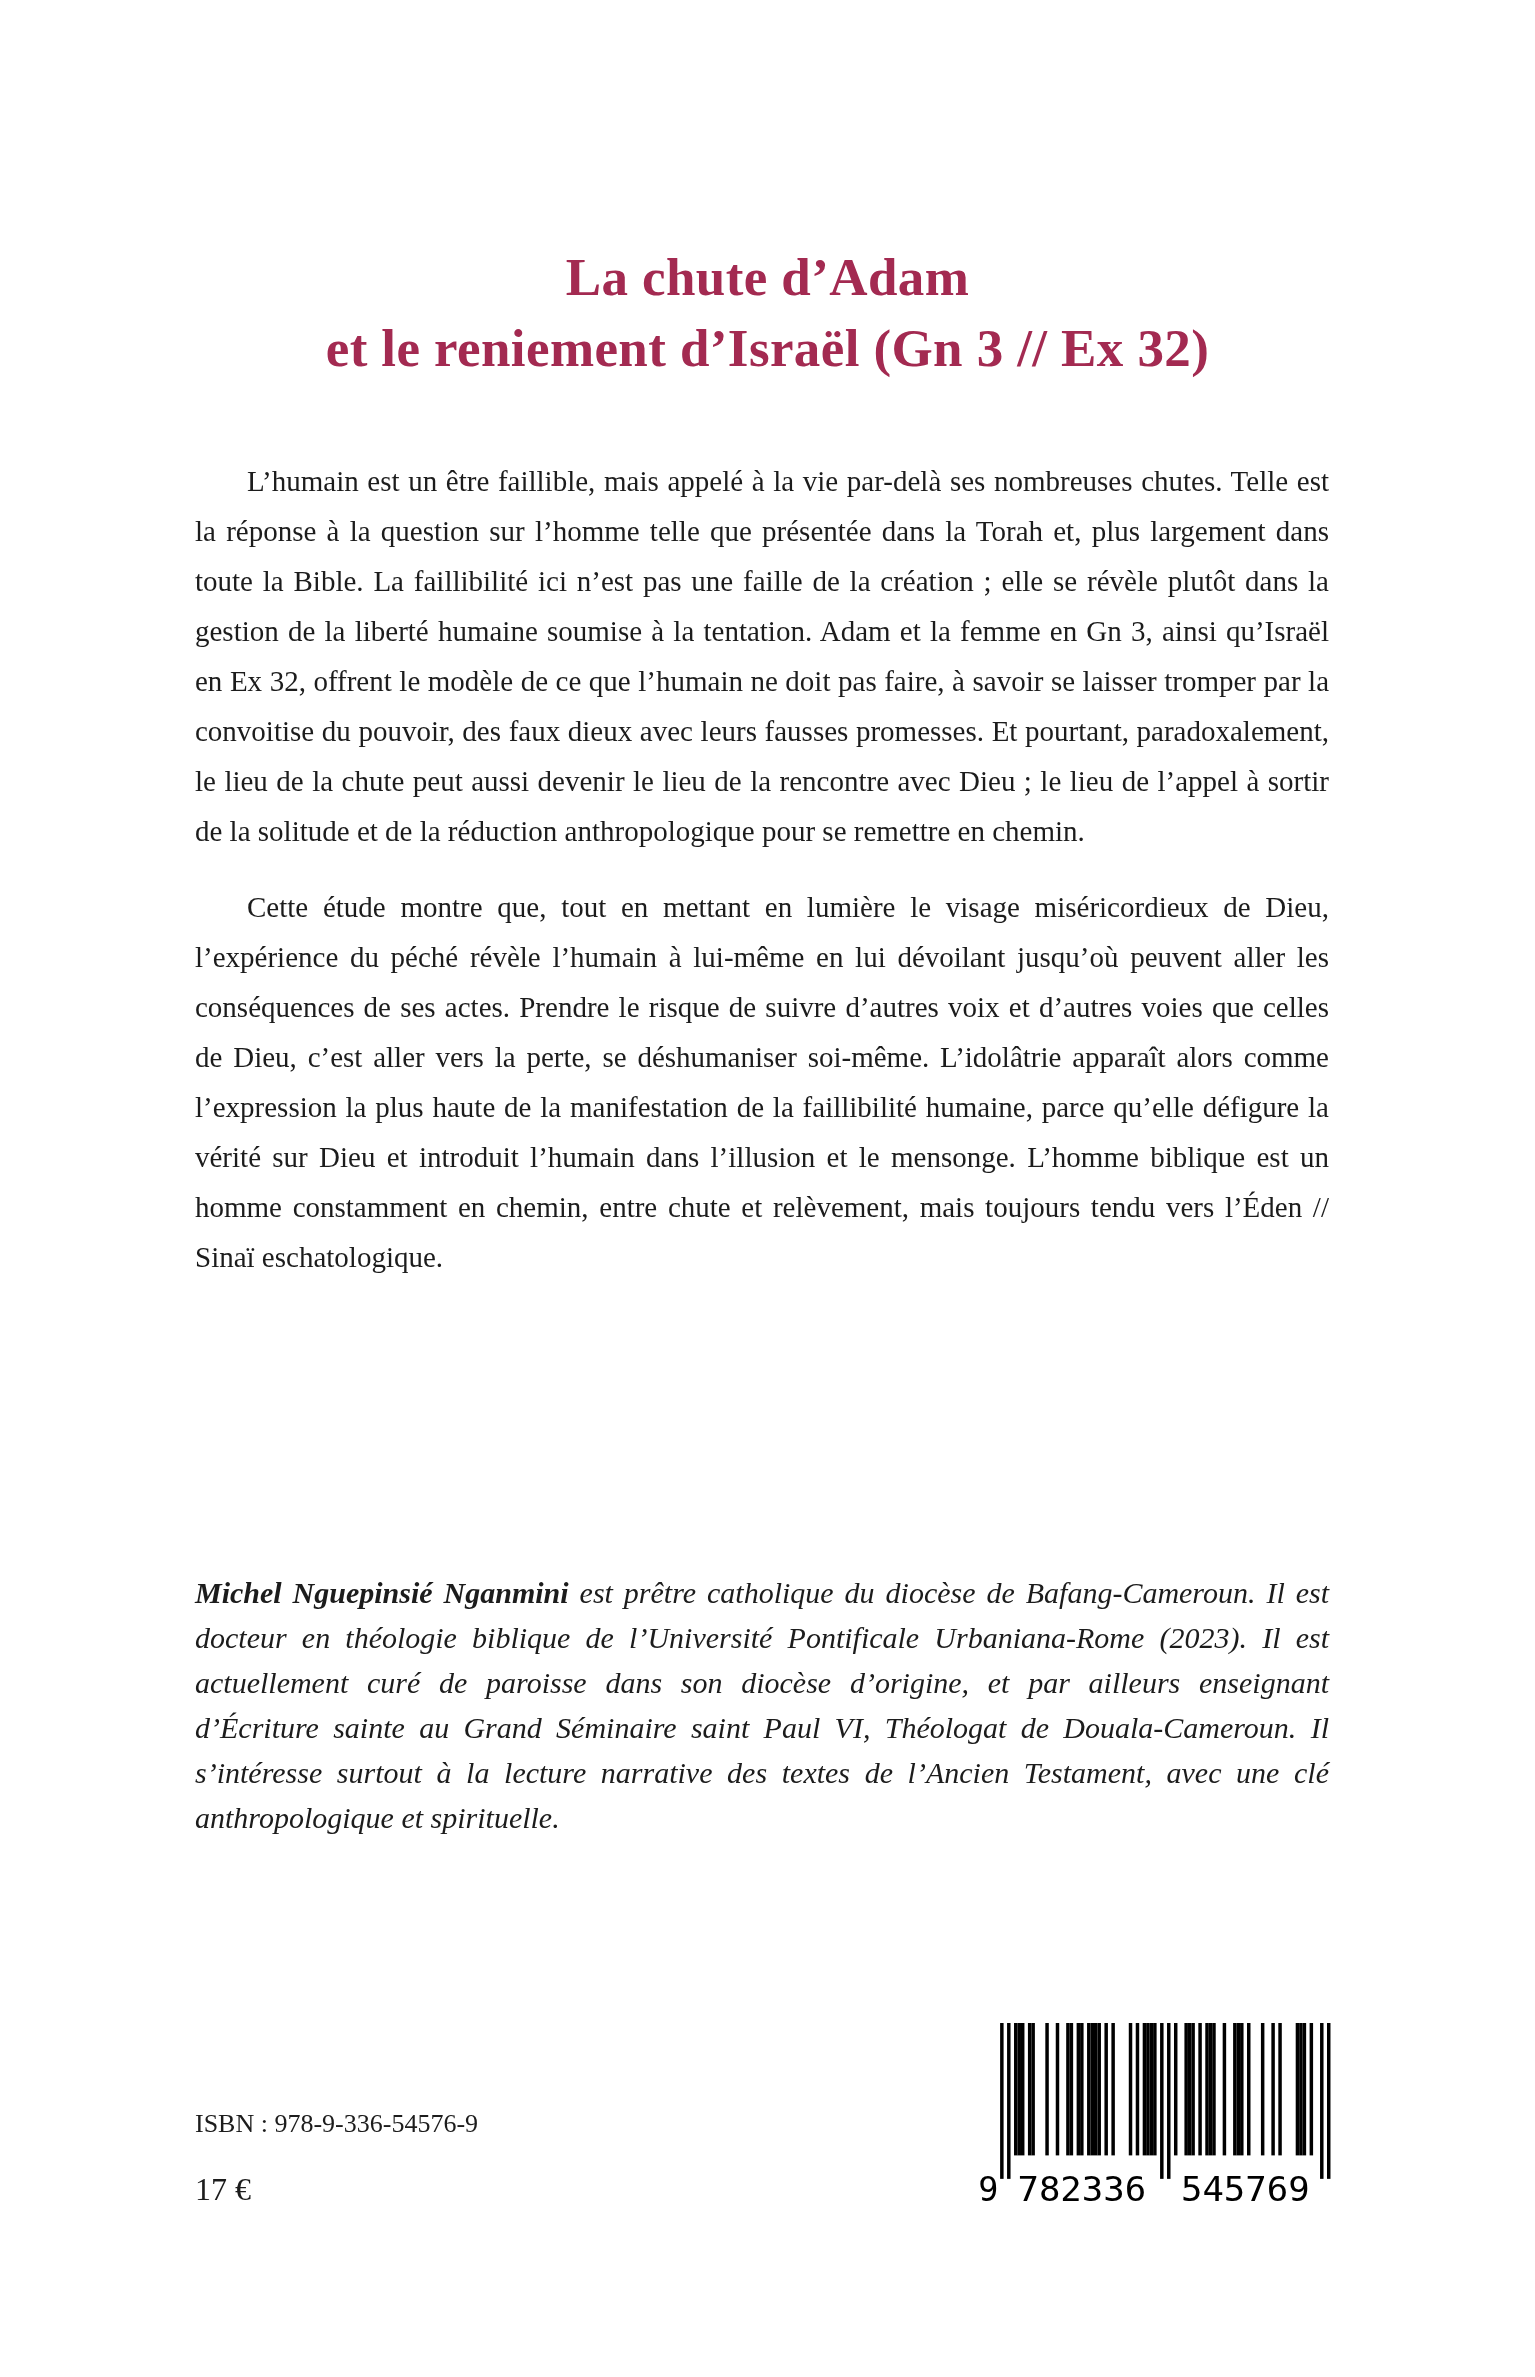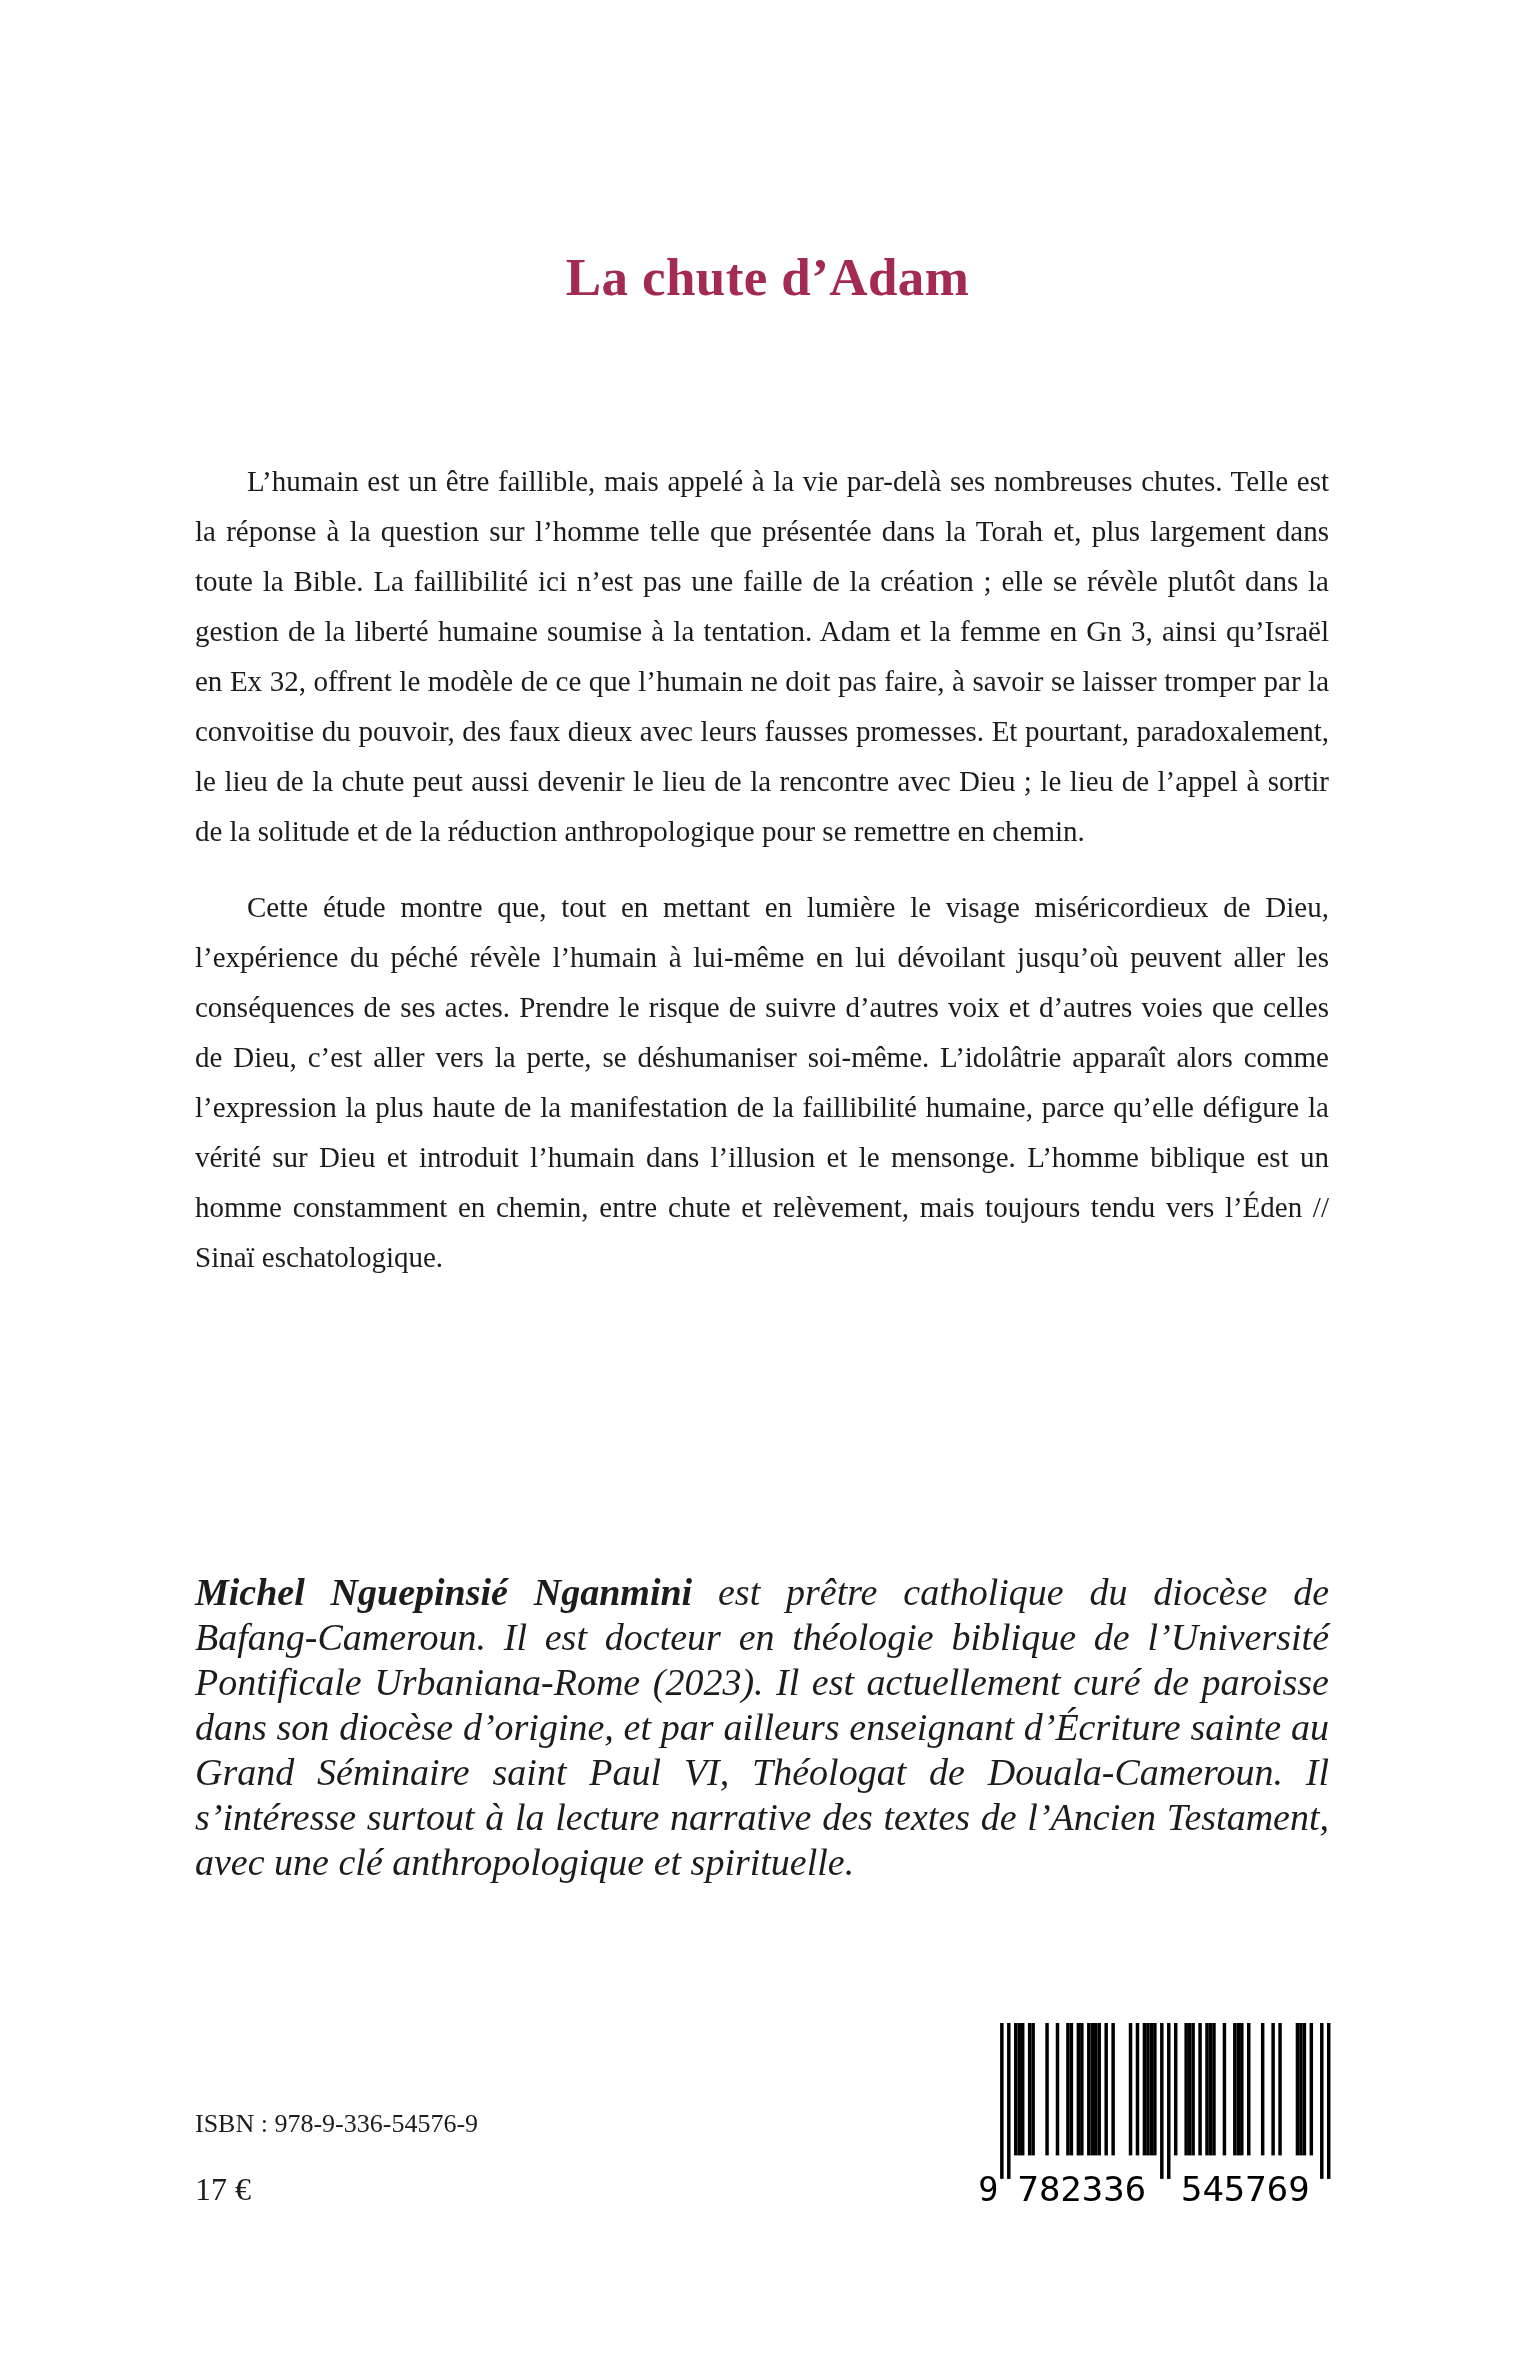--- a/index.html
+++ b/index.html
@@ -20,21 +20,21 @@
   .body-text{
     position:absolute;top:456px;left:195px;width:1134px;
     font-size:29px;line-height:50px;text-align:justify;
     text-justify:inter-word;
   }
   .body-text p{margin:0;text-indent:52px;}
   .body-text p + p{margin-top:26px;}
 
   .bio{
     position:absolute;top:1570px;left:195px;width:1134px;
-    font-size:38px;line-height:45px;font-style:italic;
+    font-size:30px;line-height:45px;font-style:italic;
     text-align:justify;
   }
   .bio .bio-name{font-weight:bold;}
 
   .credit{
     position:absolute;top:2023px;left:195px;width:688px;
     font-size:26px;line-height:34px;
   }
   .credit .credit-italic{font-style:italic;}
 
@@ -56,20 +56,21 @@
   .barcode-wrap rect{fill:#000000;}
   .barcode-wrap text{fill:#000000;}
 </style>
 </head>
 <body>
 
 <div class="page">
 
   <div class="title-block" style="color: rgb(163, 42, 81); text-align: center;">
     <div>La chute d’Adam</div>
+    <div>et le reniement d’Israël (Gn 3 // Ex 32)</div>
   </div>
 
   <div class="body-text">
     <p>L’humain est un être faillible, mais appelé à la vie par-delà ses nombreuses chutes. Telle est la réponse à la question sur l’homme telle que présentée dans la Torah et, plus largement dans toute la Bible. La faillibilité ici n’est pas une faille de la création ; elle se révèle plutôt dans la gestion de la liberté humaine soumise à la tentation. Adam et la femme en Gn 3, ainsi qu’Israël en Ex 32, offrent le modèle de ce que l’humain ne doit pas faire, à savoir se laisser tromper par la convoitise du pouvoir, des faux dieux avec leurs fausses promesses. Et pourtant, paradoxalement, le lieu de la chute peut aussi devenir le lieu de la rencontre avec Dieu ; le lieu de l’appel à sortir de la solitude et de la réduction anthropologique pour se remettre en chemin.</p>
     <p>Cette étude montre que, tout en mettant en lumière le visage miséricordieux de Dieu, l’expérience du péché révèle l’humain à lui-même en lui dévoilant jusqu’où peuvent aller les conséquences de ses actes. Prendre le risque de suivre d’autres voix et d’autres voies que celles de Dieu, c’est aller vers la perte, se déshumaniser soi-même. L’idolâtrie apparaît alors comme l’expression la plus haute de la manifestation de la faillibilité humaine, parce qu’elle défigure la vérité sur Dieu et introduit l’humain dans l’illusion et le mensonge. L’homme biblique est un homme constamment en chemin, entre chute et relèvement, mais toujours tendu vers l’Éden // Sinaï eschatologique.</p>
   </div>
 
   <div class="bio">
     <span class="bio-name">Michel Nguepinsié Nganmini</span><span> est prêtre catholique du diocèse de Bafang-Cameroun. Il est docteur en théologie biblique de l’Université Pontificale Urbaniana-Rome (2023). Il est actuellement curé de paroisse dans son diocèse d’origine, et par ailleurs enseignant d’Écriture sainte au Grand Séminaire saint Paul VI, Théologat de Douala-Cameroun. Il s’intéresse surtout à la lecture narrative des textes de l’Ancien Testament, avec une clé anthropologique et spirituelle.</span>
   </div>

